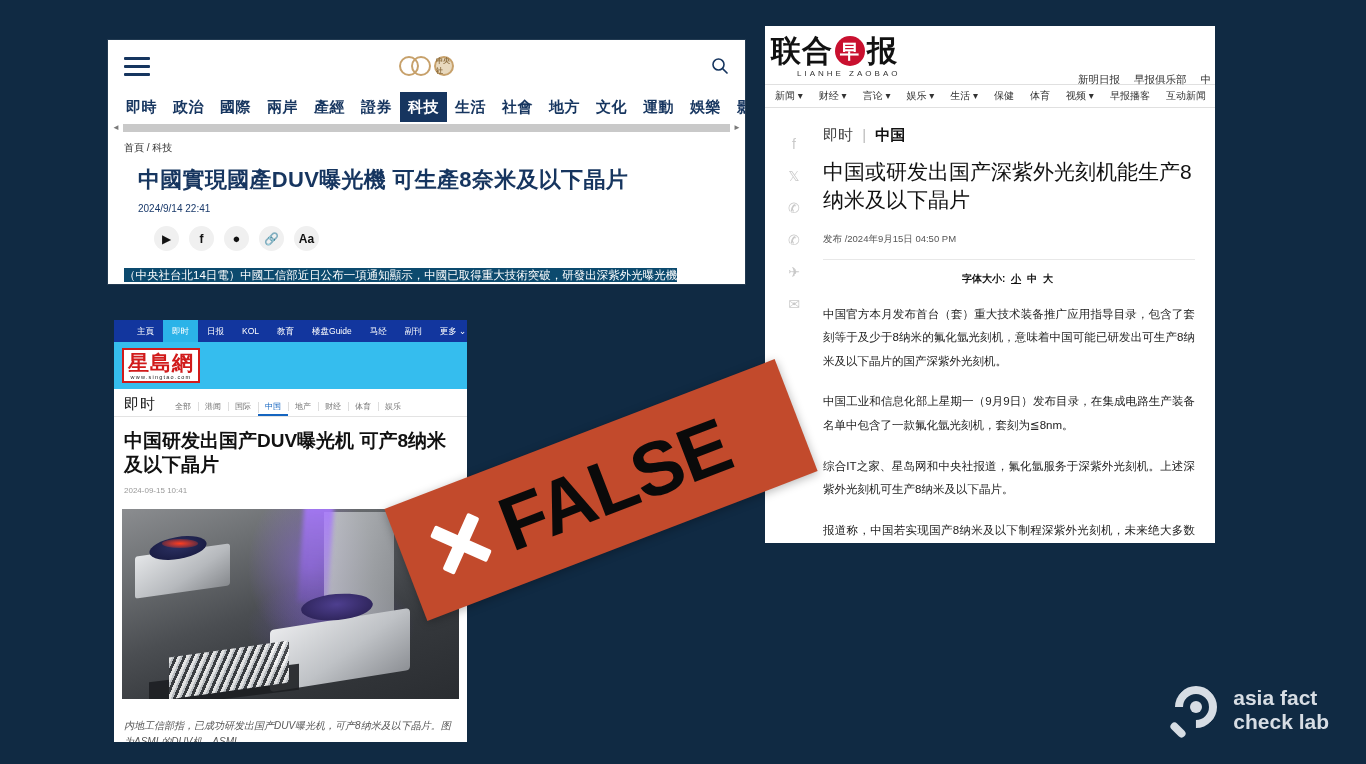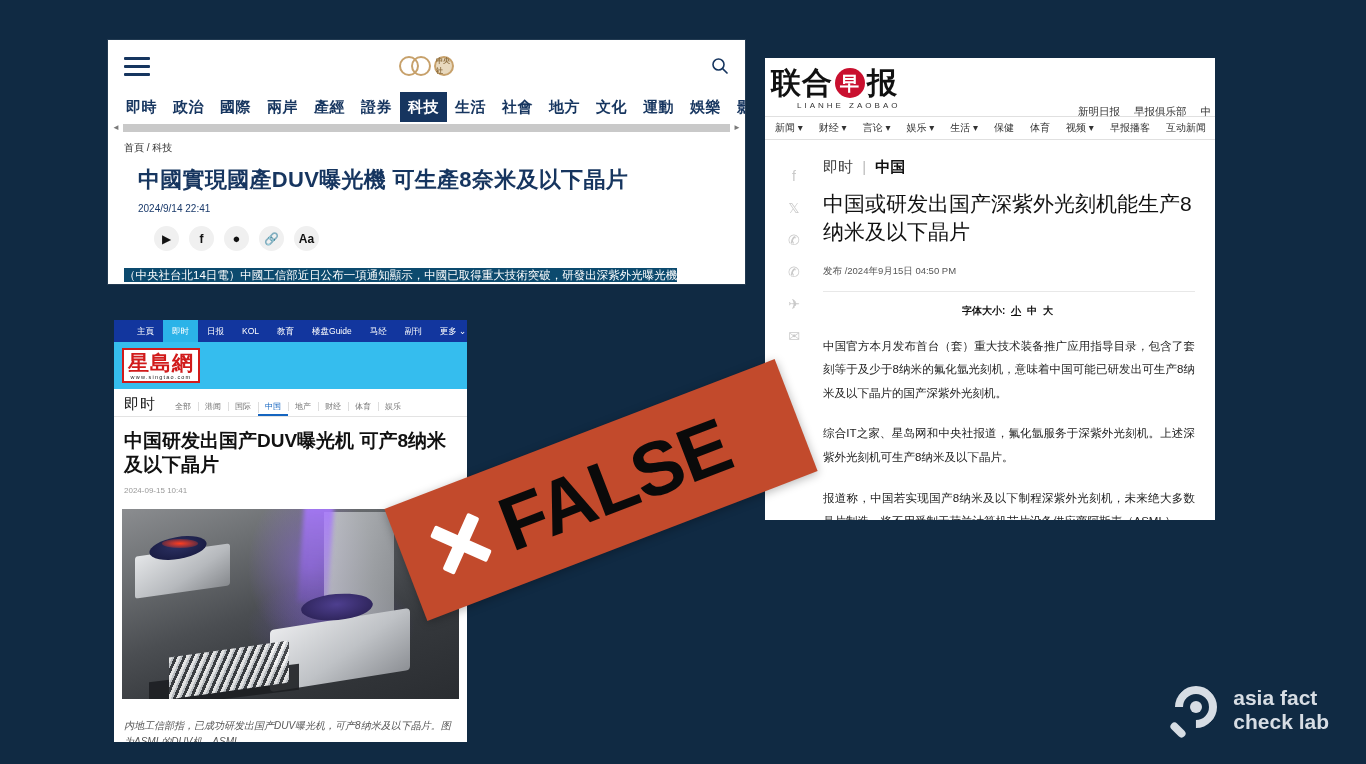--- a/index.html
+++ b/index.html
@@ -171,22 +171,22 @@
     opacity: .85;
   }
   .st-caption {
     font-size: 10px; font-style: italic; color: #555; line-height: 1.6;
     padding: 2px 10px 0 10px;
     margin-top: 17px;
   }
 
   
   .zb-panel {
-    position: absolute; left: 765px; top: 58px;
-    width: 450px; height: 462px; background: #fff; overflow: hidden;
+    position: absolute; left: 765px; top: 26px;
+    width: 450px; height: 517px; background: #fff; overflow: hidden;
   }
   .zb-head { display: flex; align-items: flex-start; padding: 10px 0 0 0; position: relative; height: 58px; }
   .zb-logo { display: flex; flex-direction: column; padding-left: 6px; }
   .zb-logo .zh {
     font-size: 30px; font-weight: 900; color: #111; letter-spacing: 1px; line-height: 1;
     display: flex; align-items: center; gap: 2px;
   }
   .zb-logo .zh .redcircle {
     display: inline-flex; align-items: center; justify-content: center;
     width: 30px; height: 30px; border-radius: 50%; background: #c9102f; color: #fff;
@@ -460,20 +460,21 @@
 
         <div class="zb-pub">发布 /2024年9月15日 04:50 PM</div>
 
         <div class="zb-fontsize">
           <span>字体大小:</span>
           <span id="zb-fontopts"><span class="opt sel">小</span><span class="opt">中</span><span class="opt">大</span></span>
         </div>
 
         <div id="zb-paras">
             <p class="zb-para">中国官方本月发布首台（套）重大技术装备推广应用指导目录，包含了套刻等于及少于8纳米的氟化氩光刻机，意味着中国可能已研发出可生产8纳米及以下晶片的国产深紫外光刻机。</p>
+            <p class="zb-para">中国工业和信息化部上星期一（9月9日）发布目录，在集成电路生产装备名单中包含了一款氟化氩光刻机，套刻为≦8nm。</p>
             <p class="zb-para">综合IT之家、星岛网和中央社报道，氟化氩服务于深紫外光刻机。上述深紫外光刻机可生产8纳米及以下晶片。</p>
             <p class="zb-para">报道称，中国若实现国产8纳米及以下制程深紫外光刻机，未来绝大多数晶片制造，将不用受制于荷兰计算机芯片设备供应商阿斯麦（ASML）。</p>
           </div>
       </div>
     </div>
   </div>
 
   <div class="false-stamp">
     <div class="xmark">
         <i class="a"></i>

